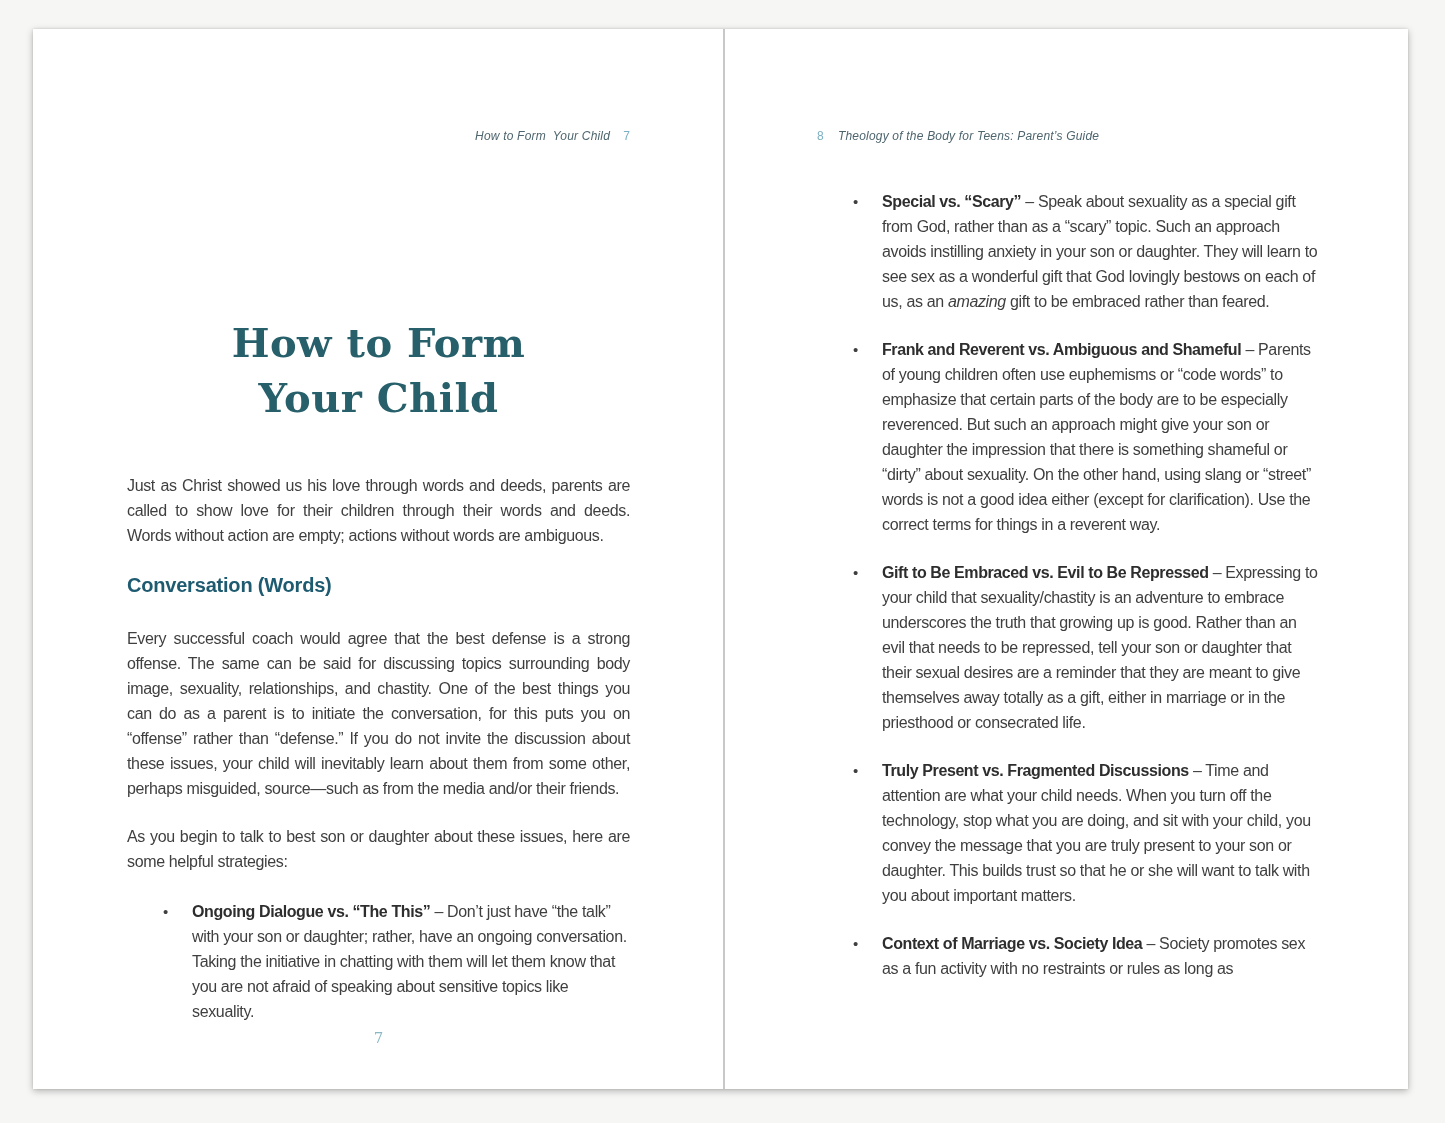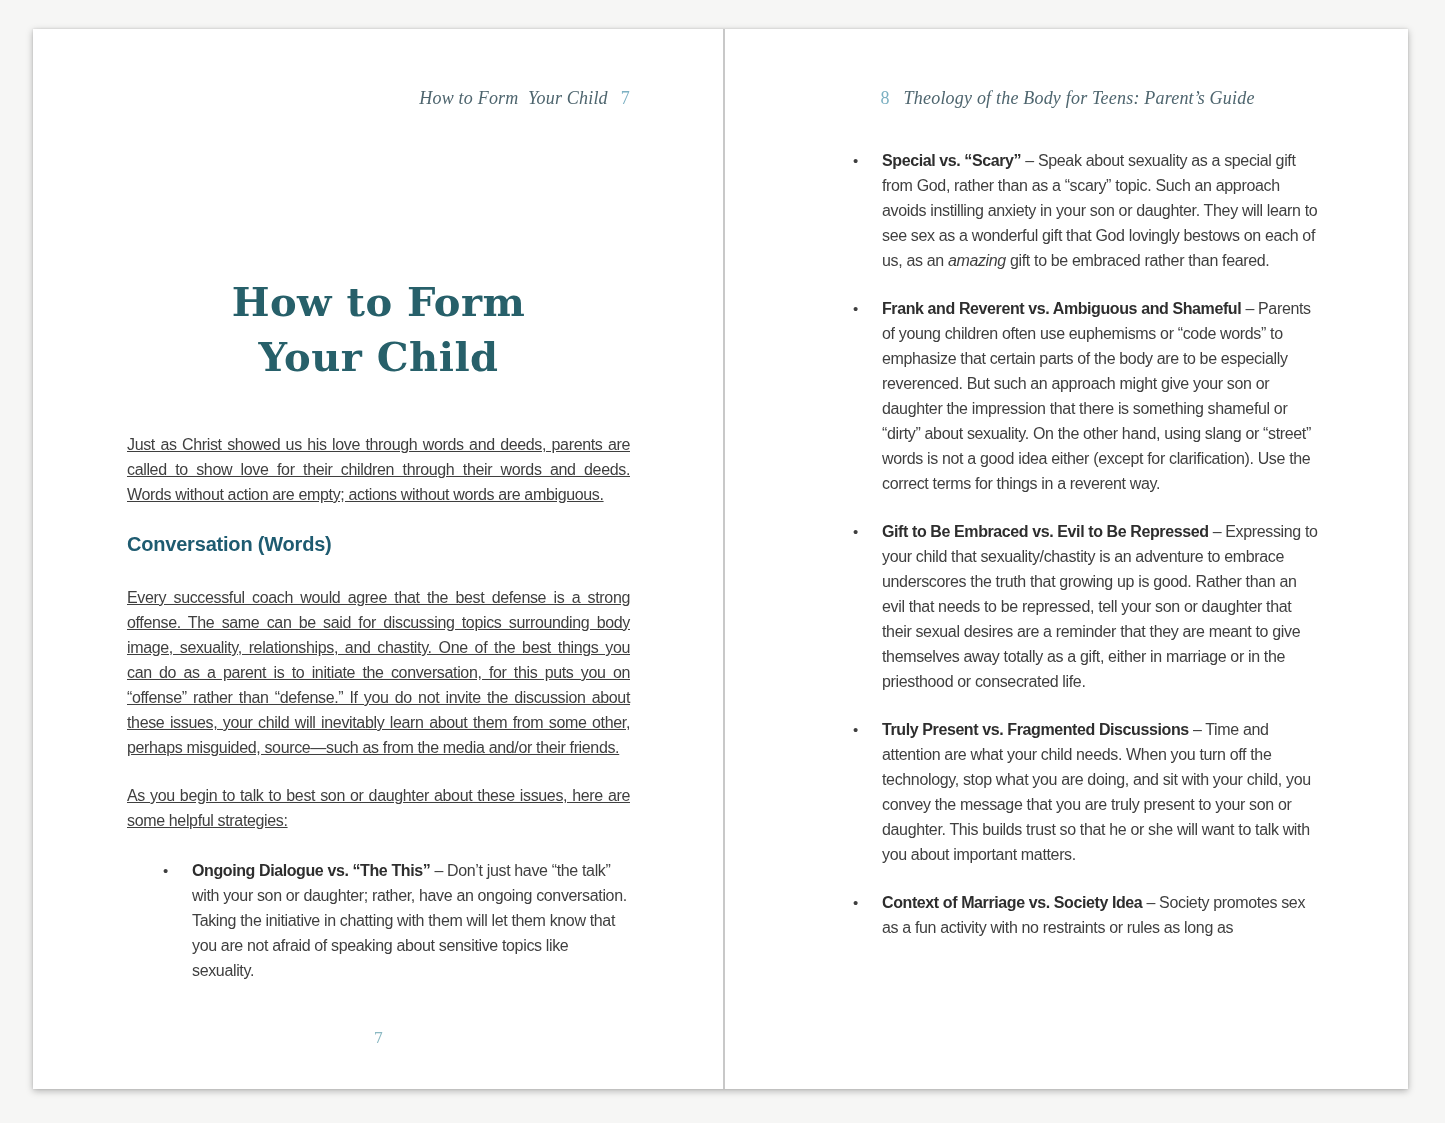--- a/index.html
+++ b/index.html
@@ -28,31 +28,31 @@
     position: relative;
     box-sizing: border-box;
     height: 100%;
   }
   .page-left  { width: 690px; padding: 0 93px 0 94px; }
   .gutter     { width: 2px; background: #c8c8c8; height: 100%; flex: none; }
   .page-right { flex: 1; padding: 0 90px 0 92px; }
 
   
   .running-header {
-    margin-top: 59px;
+    margin-top: 100px;
     height: 20px;
-    font-family: Liberation Serif, serif;
+    font-family: Liberation Sans, sans-serif;
     font-style: italic;
-    font-size: 18px;
+    font-size: 12px;
     color: #4e656e;
     letter-spacing: 0.2px;
     white-space: pre;
   }
   .rh-left  { text-align: right; }
-  .rh-right { text-align: center; }
+  .rh-right { text-align: left; }
   .rh-num {
     font-style: normal;
     color: #7cb0c2;
   }
   .rh-left .rh-num  { margin-left: 13px; }
   .rh-right .rh-num { margin-right: 14px; }
 
   
   .chapter-title {
     margin: 166px 0 0 0;
@@ -66,21 +66,21 @@
   }
   .chapter-title span { display: block; }
 
   
   .body-text {
     font-size: 16px;
     line-height: 25px;
     color: #3f3f3f;
     letter-spacing: -0.35px;
   }
-  .just { text-align: justify; text-decoration: underline; }
+  .just { text-align: justify; }
   p { margin: 0; }
   .p-intro   { margin-top: 48px; }
   .p-heading {
     margin-top: 25px;
     font-weight: bold;
     font-size: 20px;
     line-height: 24px;
     color: #1e5b70;
     letter-spacing: -0.2px;
   }

